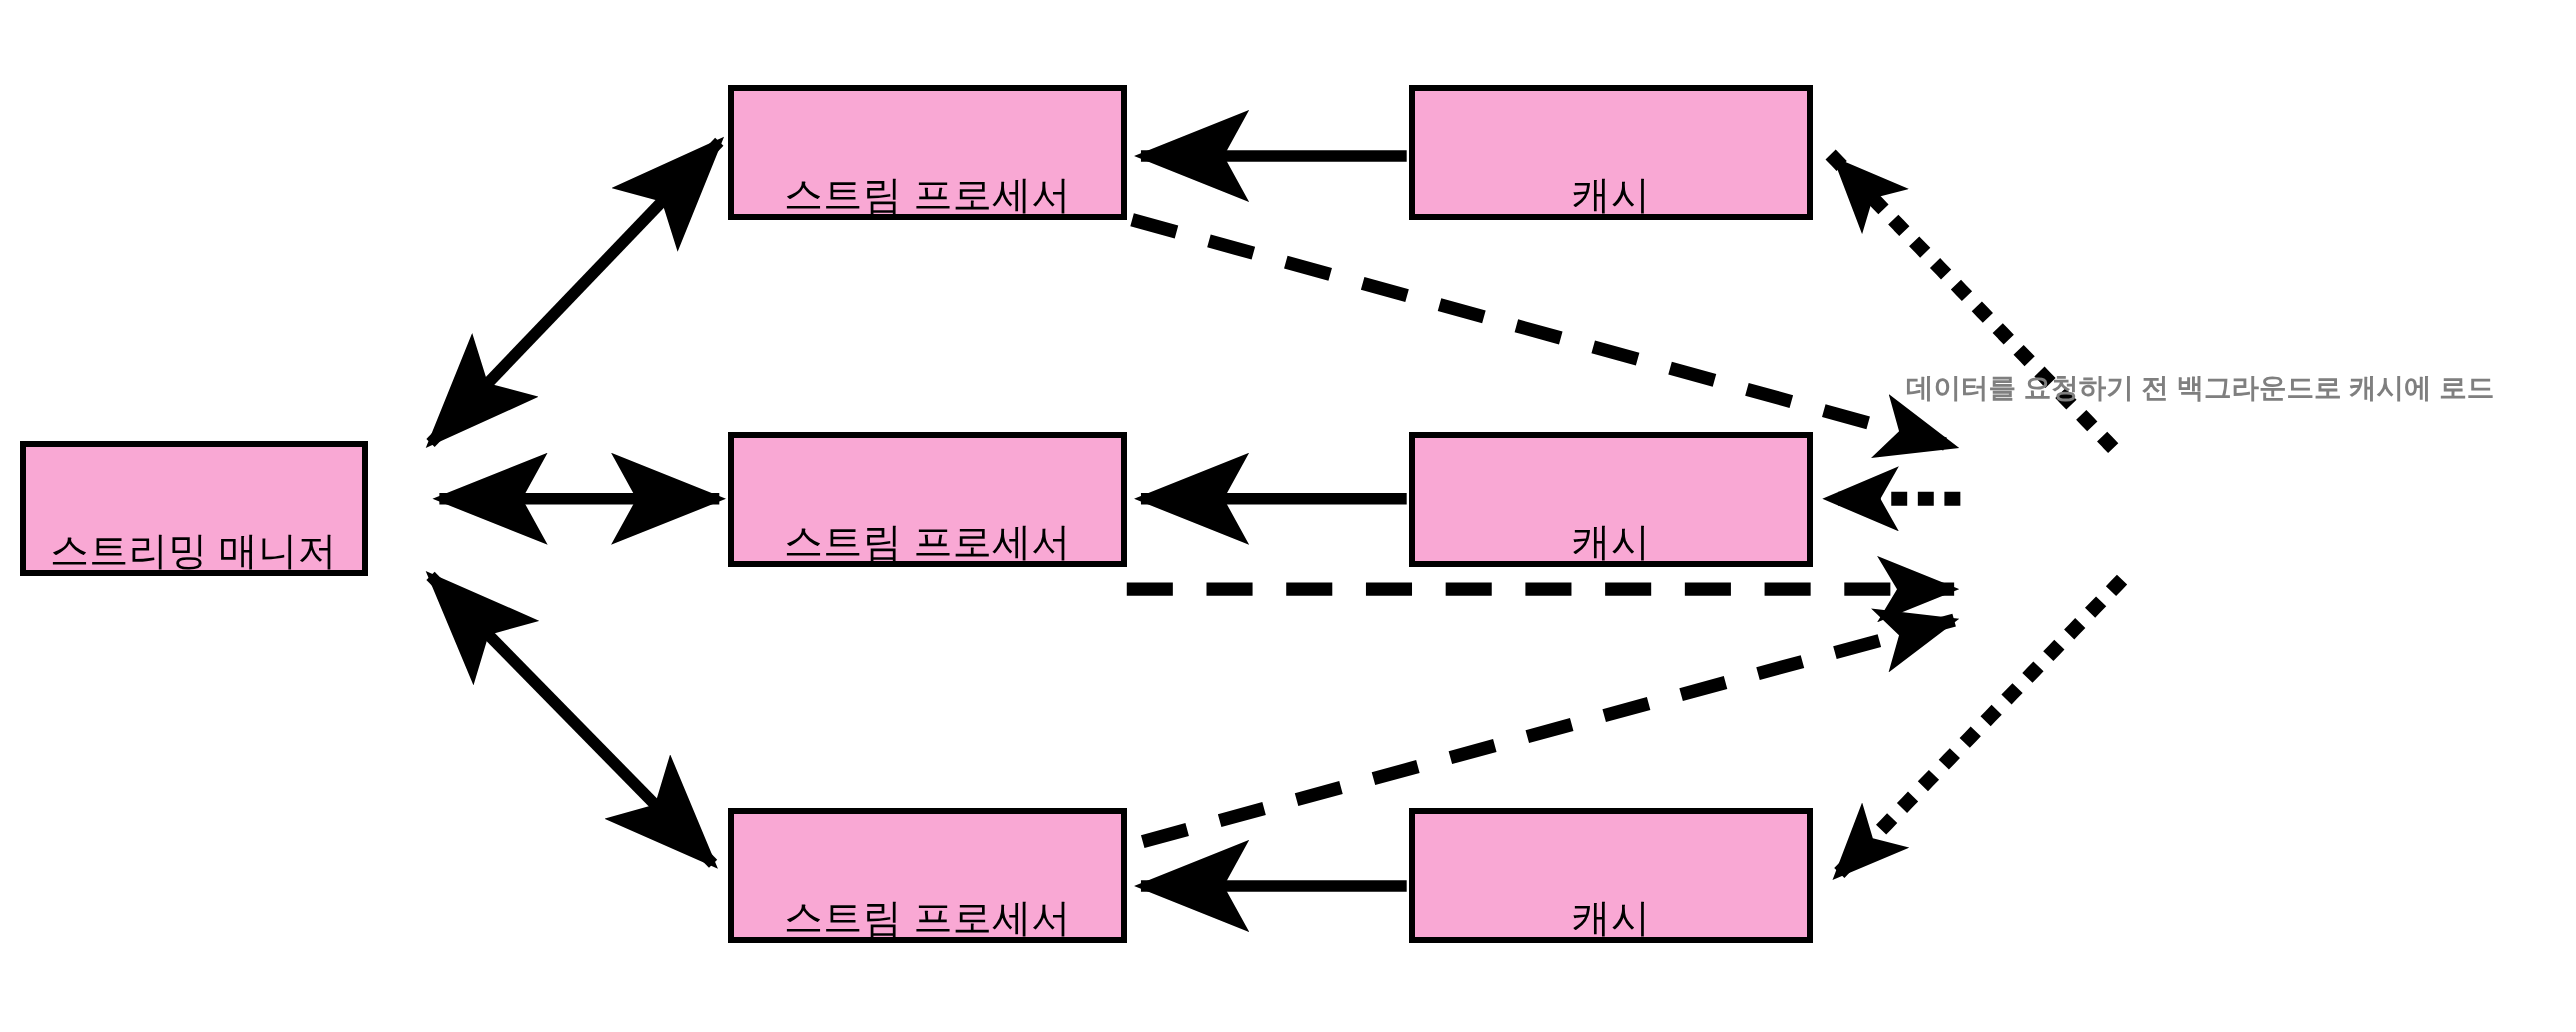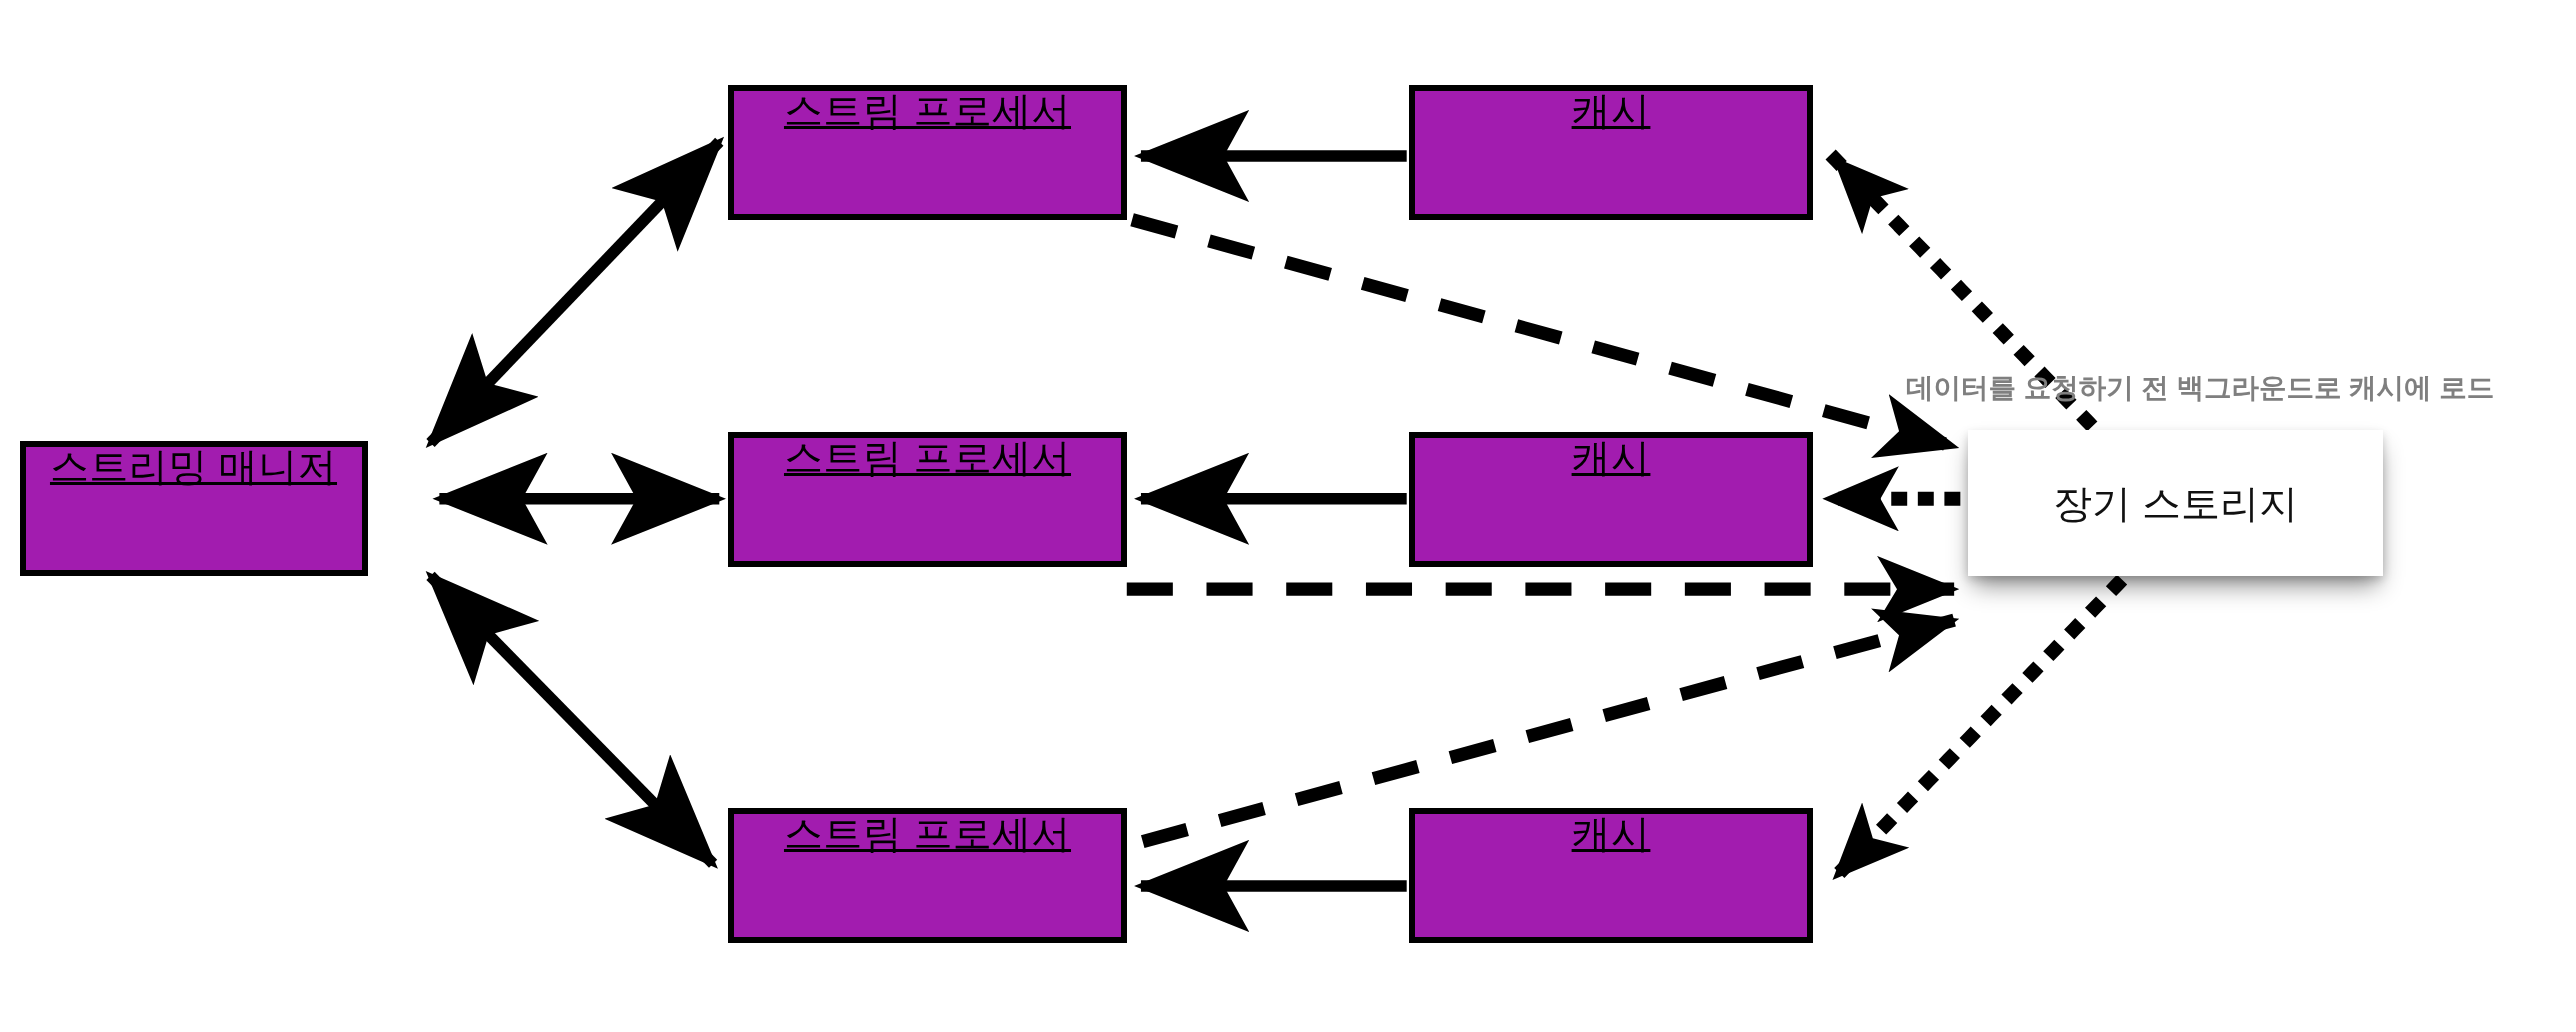--- a/index.html
+++ b/index.html
@@ -21,26 +21,25 @@
   svg.canvas {
     position: absolute;
     top: 0;
     left: 0;
     width: 2576px;
     height: 1033px;
   }
   .node-box {
     position: absolute;
     box-sizing: border-box;
-    background: #a21caf;
+    background: #f9a8d4;
     border: 6.2px solid #000000;
     display: flex;
-    align-items: flex-start;
+    align-items: flex-end;
     justify-content: center;
-    text-decoration: underline;
   }
   .node-label {
     font-size: 39px;
     color: #000000;
     font-weight: 400;
     letter-spacing: 0.4px;
     white-space: nowrap;
     line-height: 1;
   }
   .storage-box {
@@ -137,20 +136,17 @@
   </div>
 
   <div class="node-box" style="left:1409px; top:432px; width:404px; height:135px;">
     <span class="node-label">캐시</span>
   </div>
 
   <div class="node-box" style="left:1409px; top:808px; width:404px; height:135px;">
     <span class="node-label">캐시</span>
   </div>
 
-  <div class="storage-box" style="left:1968px; top:430px; width:415px; height:146px;">
-    <span class="storage-label">장기 스토리지</span>
-  </div>
 
   <div class="annotation" style="left:1906px; top:350px;">데이터를 요청하기 전 백그라운드로 캐시에 로드</div>
 
 </div>
 
 
 </body></html>

